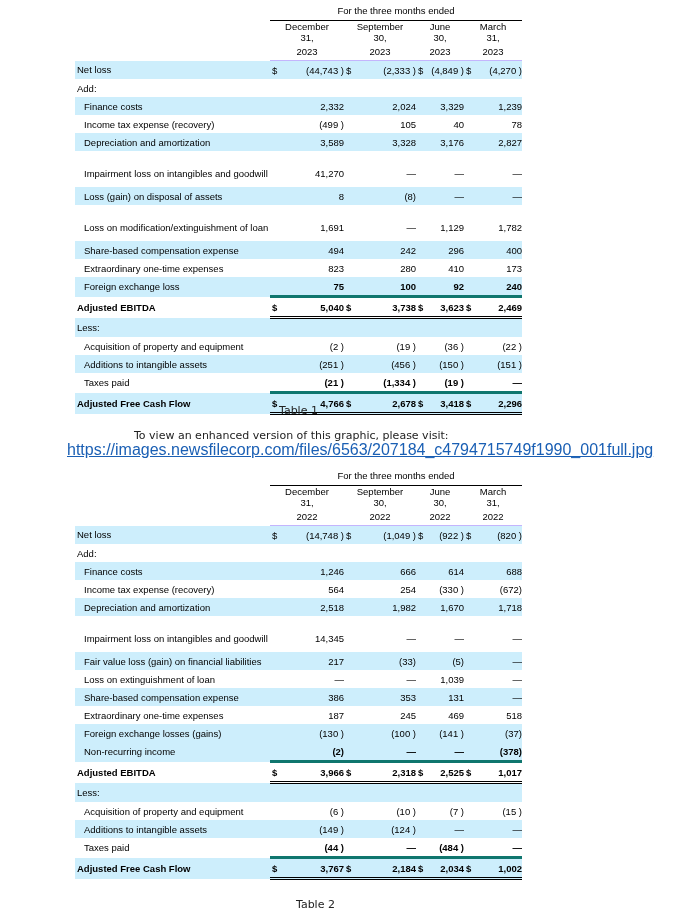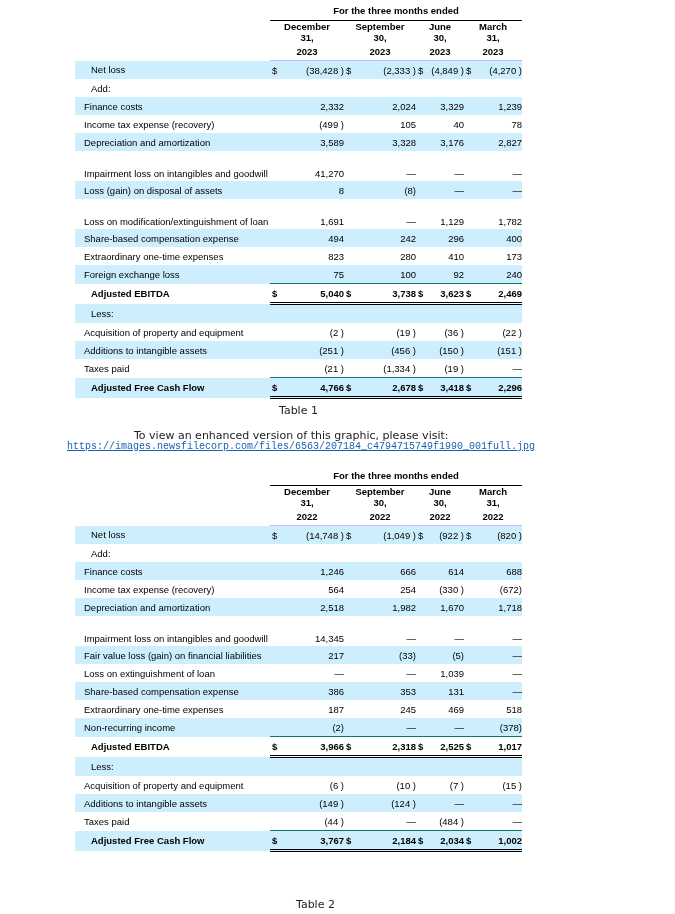--- a/index.html
+++ b/index.html
@@ -2,34 +2,34 @@
 <html><head>
 <meta charset="utf-8">
 <style>
   html, body { margin: 0; padding: 0; background: #ffffff; }
   body { width: 675px; height: 914px; position: relative; overflow: hidden;
          font-family: "Liberation Sans", sans-serif; color: #000; }
   .fin { position: absolute; left: 75px; width: 447px; border-collapse: collapse;
          font-size: 9.5px; font-family: "Liberation Sans", sans-serif; table-layout: fixed; }
   .fin td { padding: 0; height: 18px; vertical-align: middle; white-space: nowrap; }
   .fin tr.shade td { background: #cdeefc; }
-  .fin td.lbl { padding-left: 16px; }
+  .fin td.lbl { padding-left: 2px; }
   .fin td.lbl.ind { padding-left: 9px; }
   .fin td.lbl.wrap { white-space: normal; line-height: 10px; padding-top: 1px; }
-  .fin tr.tall td { height: 27px; vertical-align: bottom; padding-bottom: 2px; }
+  .fin tr.tall td { height: 27px; vertical-align: bottom; padding-bottom: 8px; }
   .fin td.dol { text-align: left; padding-left: 2px; }
   .fin td.num { text-align: right; }
   .fin tr.bold td { font-weight: bold; }
-  .ul { border-bottom: 1px solid #0f766e; }
+  .ul { border-bottom: 3px solid #0f766e; font-weight: bold; }
   .dul { border-bottom: 3px double #000; }
-  .hdr td { background: #fff !important; font-weight: bold; text-align: center; font-size: 9.5px; }
+  .hdr td { background: #fff !important; font-weight: normal; text-align: center; font-size: 9.5px; }
   .hdr .title { border-bottom: 1px solid #000; height: 14px; }
   .hdr .yr { border-bottom: 1px solid #c4b5fd; height: 16px; }
   .caption { position: absolute; font-family: "DejaVu Sans", sans-serif; font-size: 11px; color: #222; }
-  .link { position: absolute; font-family: Liberation Mono, monospace; font-size: 10px;
+  .link { position: absolute; font-family: Liberation Sans, sans-serif; font-size: 16px;
           color: #1a5fb4; text-decoration: underline; text-align: right; }
 </style>
 </head>
 <body>
 
 <table class="fin" id="t1" style="top:2px;">
   <colgroup>
     <col style="width:195px">
       <col style="width:12px">
       <col style="width:62px">
@@ -57,21 +57,21 @@
     <td colspan="2" class="yr">2023</td>
     <td colspan="2" class="yr">2023</td>
     <td colspan="2" class="yr">2023</td>
     <td colspan="2" class="yr">2023</td>
   </tr>
   </tbody>
     <tbody id="t1-body">
       <tr class="shade">
         <td class="lbl">Net loss</td>
         <td class="dol">$</td>
-        <td class="num">(38,428 )</td>
+        <td class="num">(44,743 )</td>
         <td class="dol">$</td>
         <td class="num">(2,333 )</td>
         <td class="dol">$</td>
         <td class="num">(4,849 )</td>
         <td class="dol">$</td>
         <td class="num">(4,270 )</td>
       </tr>
       <tr>
         <td class="lbl">Add:</td>
         <td class="dol"></td>
@@ -392,20 +392,31 @@
         <td class="dol"></td>
         <td class="num">187</td>
         <td class="dol"></td>
         <td class="num">245</td>
         <td class="dol"></td>
         <td class="num">469</td>
         <td class="dol"></td>
         <td class="num">518</td>
       </tr>
       <tr class="shade">
+        <td class="lbl ind">Foreign exchange losses (gains)</td>
+        <td class="dol"></td>
+        <td class="num">(130 )</td>
+        <td class="dol"></td>
+        <td class="num">(100 )</td>
+        <td class="dol"></td>
+        <td class="num">(141 )</td>
+        <td class="dol"></td>
+        <td class="num">(37)</td>
+      </tr>
+      <tr class="shade">
         <td class="lbl ind">Non-recurring income</td>
         <td class="dol ul"></td>
         <td class="num ul">(2)</td>
         <td class="dol ul"></td>
         <td class="num ul">—</td>
         <td class="dol ul"></td>
         <td class="num ul">—</td>
         <td class="dol ul"></td>
         <td class="num ul">(378)</td>
       </tr>

